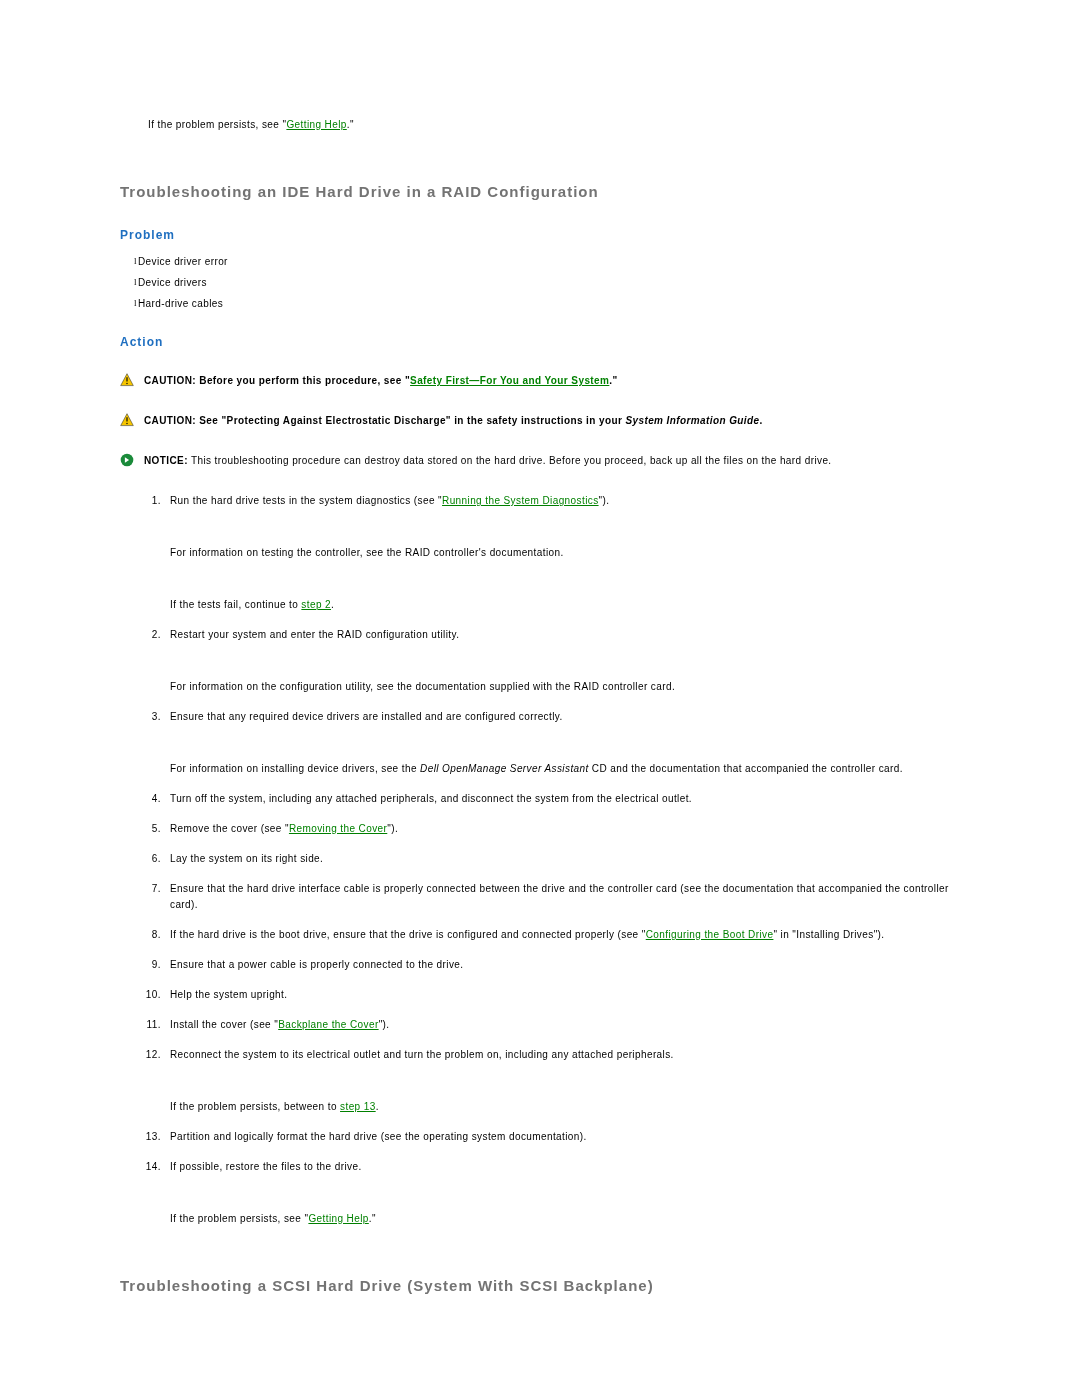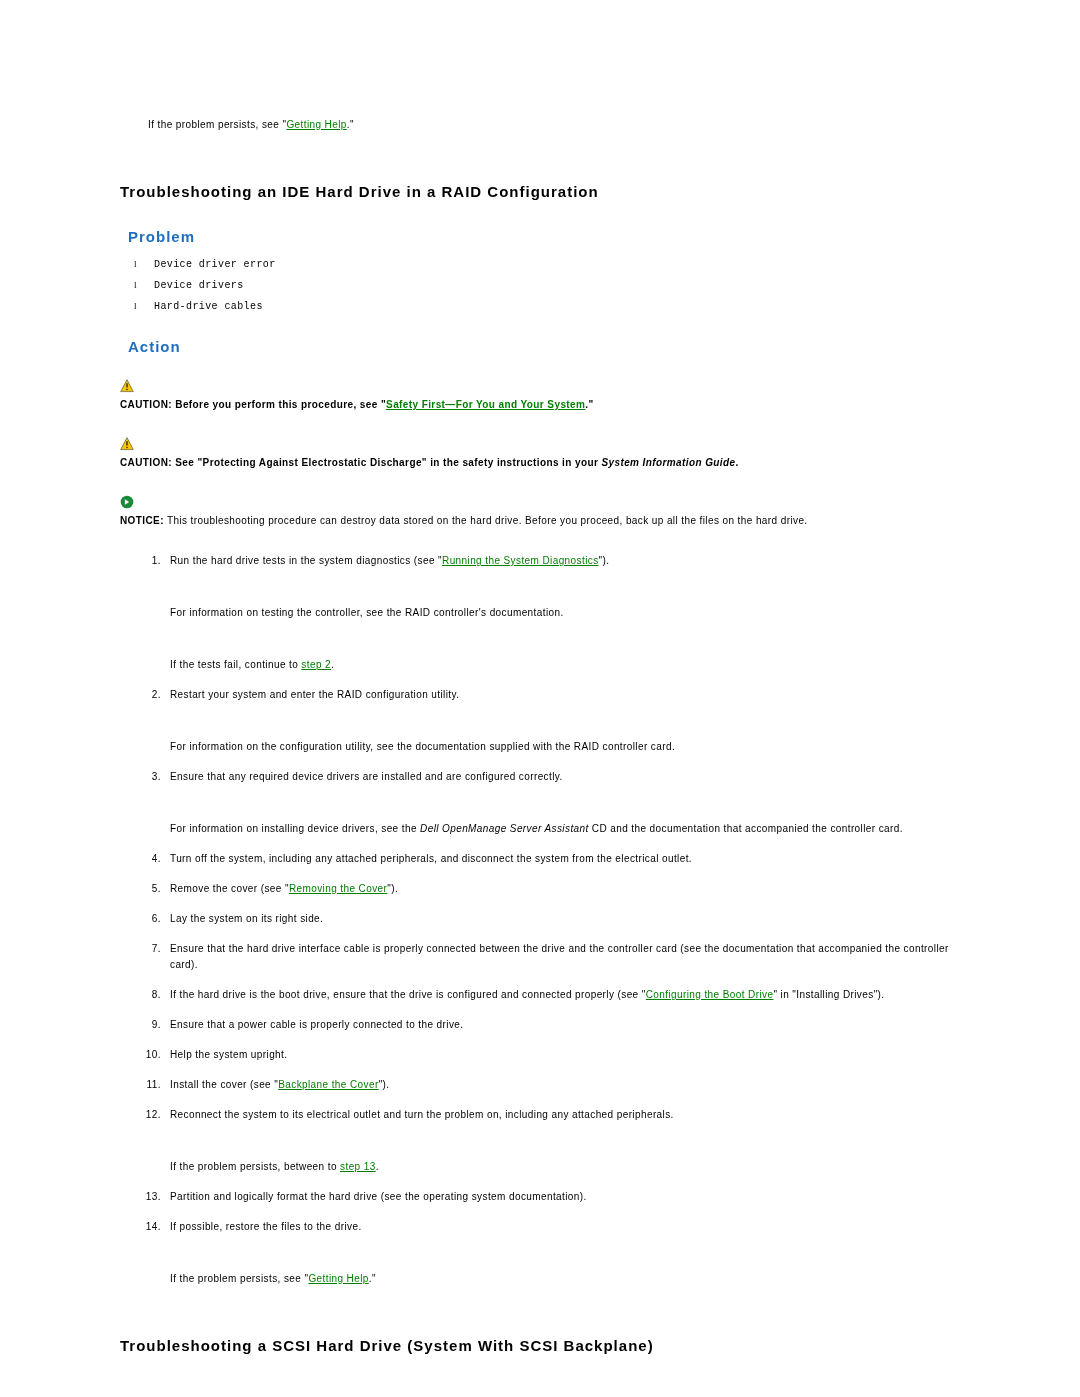--- a/index.html
+++ b/index.html
@@ -9,63 +9,61 @@
     background: #fff;
     margin: 0;
     padding: 0;
     width: 1080px;
     letter-spacing: 0.4px;
   }
   .content {
     padding: 110px 120px 60px 120px;
   }
   h2.section-heading {
-    color: #000000;
+    color: #737373;
     font-size: 15px;
     font-weight: bold;
     letter-spacing: 1px;
     margin: 50px 0 28px 0;
   }
   h3.subheading {
     color: #1f6fc0;
-    font-size: 15px;
+    font-size: 12px;
     font-weight: bold;
     letter-spacing: 1px;
-    margin: 26px 0 14px 8px;
+    margin: 26px 0 14px 0;
   }
   a.link {
     color: #008000;
   }
   p.body {
     margin: 6px 0 6px 28px;
     line-height: 1.7;
   }
   ul.bullets {
     list-style: none;
     padding: 0;
     margin: 8px 0 8px 14px;
   }
   ul.bullets li {
     margin: 10px 0;
-    padding-left: 20px;
+    padding-left: 4px;
     position: relative;
-    font-family: Liberation Mono, monospace;
   }
   ul.bullets li::before {
     content: "l";
     position: absolute;
     left: 0;
     font-family: serif;
     font-size: 9px;
   }
   .alert-row {
     display: flex;
     align-items: flex-start;
     margin: 24px 0;
-    flex-direction: column;
   }
   .alert-row .icon {
     flex: 0 0 18px;
     margin-right: 6px;
     display: inline-block;
   }
   .alert-row .txt {
     flex: 1;
     line-height: 1.6;
   }

